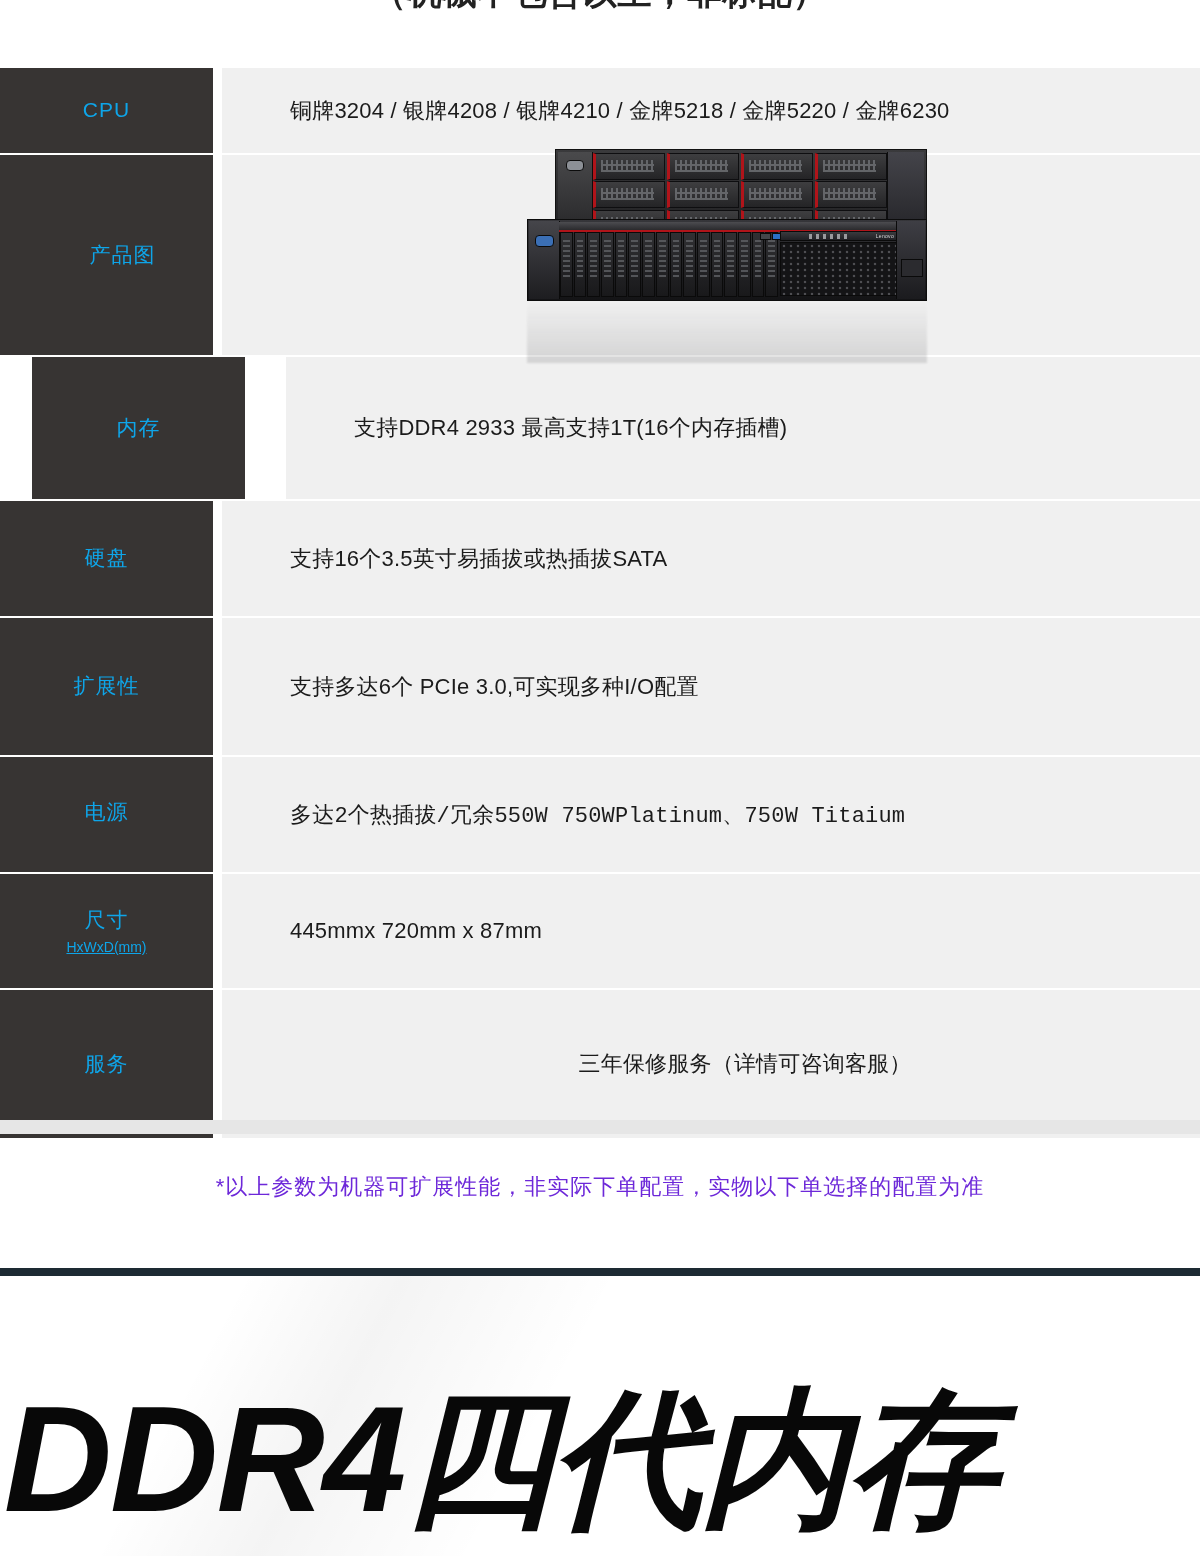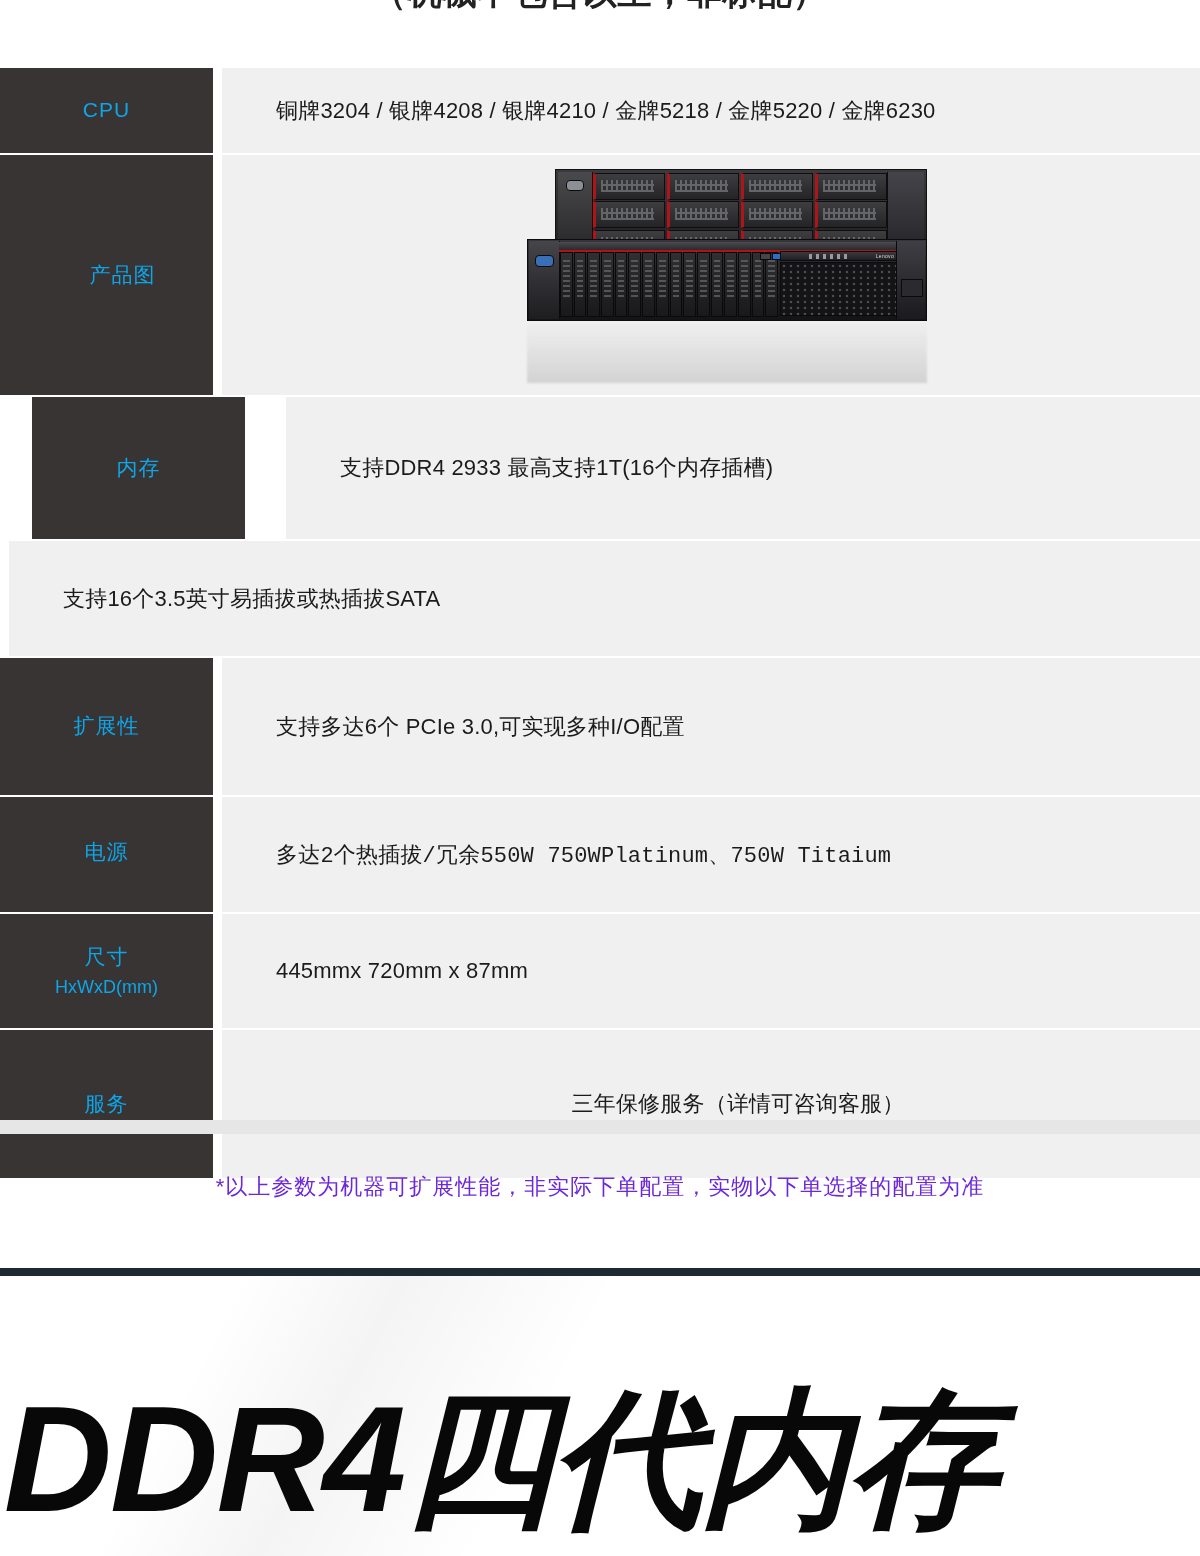--- a/index.html
+++ b/index.html
@@ -37,46 +37,47 @@
     flex-direction:column;
     align-items:center;
     justify-content:center;
     text-align:center;
     font-size:21px;
     letter-spacing:1px;
     line-height:1.45;
     box-sizing:border-box;
   }
   .spec-label .sub{
-    font-size:18px;
+    font-size:14px;
     letter-spacing:0;
     margin-top:2px;
+    text-decoration:underline;
   }
   .spec-gap{
     width:9px;flex:0 0 9px;background:#ffffff;
   }
   .spec-value{
     flex:1 1 auto;
     background:#f0f0f0;
     display:flex;
     align-items:center;
-    padding-left:54px;
+    padding-left:68px;
     box-sizing:border-box;
     font-size:22px;
     color:#1b1b1b;
     letter-spacing:0.2px;
   }
   .spec-value.image-cell{
     justify-content:center;
     padding-left:0;
   }
 
   
   .r-cpu     .spec-label,.r-cpu     .spec-value{height:85px;}
-  .r-img     .spec-label,.r-img     .spec-value{height:240px;padding-left:32px;}
+  .r-img     .spec-label,.r-img     .spec-value{height:200px;padding-left:32px;}
   .r-mem     .spec-label,.r-mem     .spec-value{height:142px;margin-left:32px;}
   .r-disk    .spec-label,.r-disk    .spec-value{height:115px;}
   .r-exp     .spec-label,.r-exp     .spec-value{height:137px;text-align:center;}
   .r-pwr     .spec-label,.r-pwr     .spec-value{height:115px;font-family:Liberation Mono, monospace;}
   .r-dim     .spec-label,.r-dim     .spec-value{height:114px;}
   .r-svc     .spec-label,.r-svc     .spec-value{height:148px;justify-content:center;}
 
   .table-underline{
     position:absolute;left:0;top:1120px;width:1200px;height:14px;background:#e6e6e6;
   }
@@ -324,20 +325,23 @@
 
     <div class="spec-row r-mem">
       <div class="spec-label">
         <span>内存</span>
       </div>
       <div class="spec-gap"></div>
       <div class="spec-value">支持DDR4 2933 最高支持1T(16个内存插槽)</div>
     </div>
 
     <div class="spec-row r-disk">
+      <div class="spec-label">
+        <span>硬盘</span>
+      </div>
       <div class="spec-gap"></div>
       <div class="spec-value">支持16个3.5英寸易插拔或热插拔SATA</div>
     </div>
 
     <div class="spec-row r-exp">
       <div class="spec-label">
         <span>扩展性</span>
       </div>
       <div class="spec-gap"></div>
       <div class="spec-value">支持多达6个 PCIe 3.0,可实现多种I/O配置</div>

